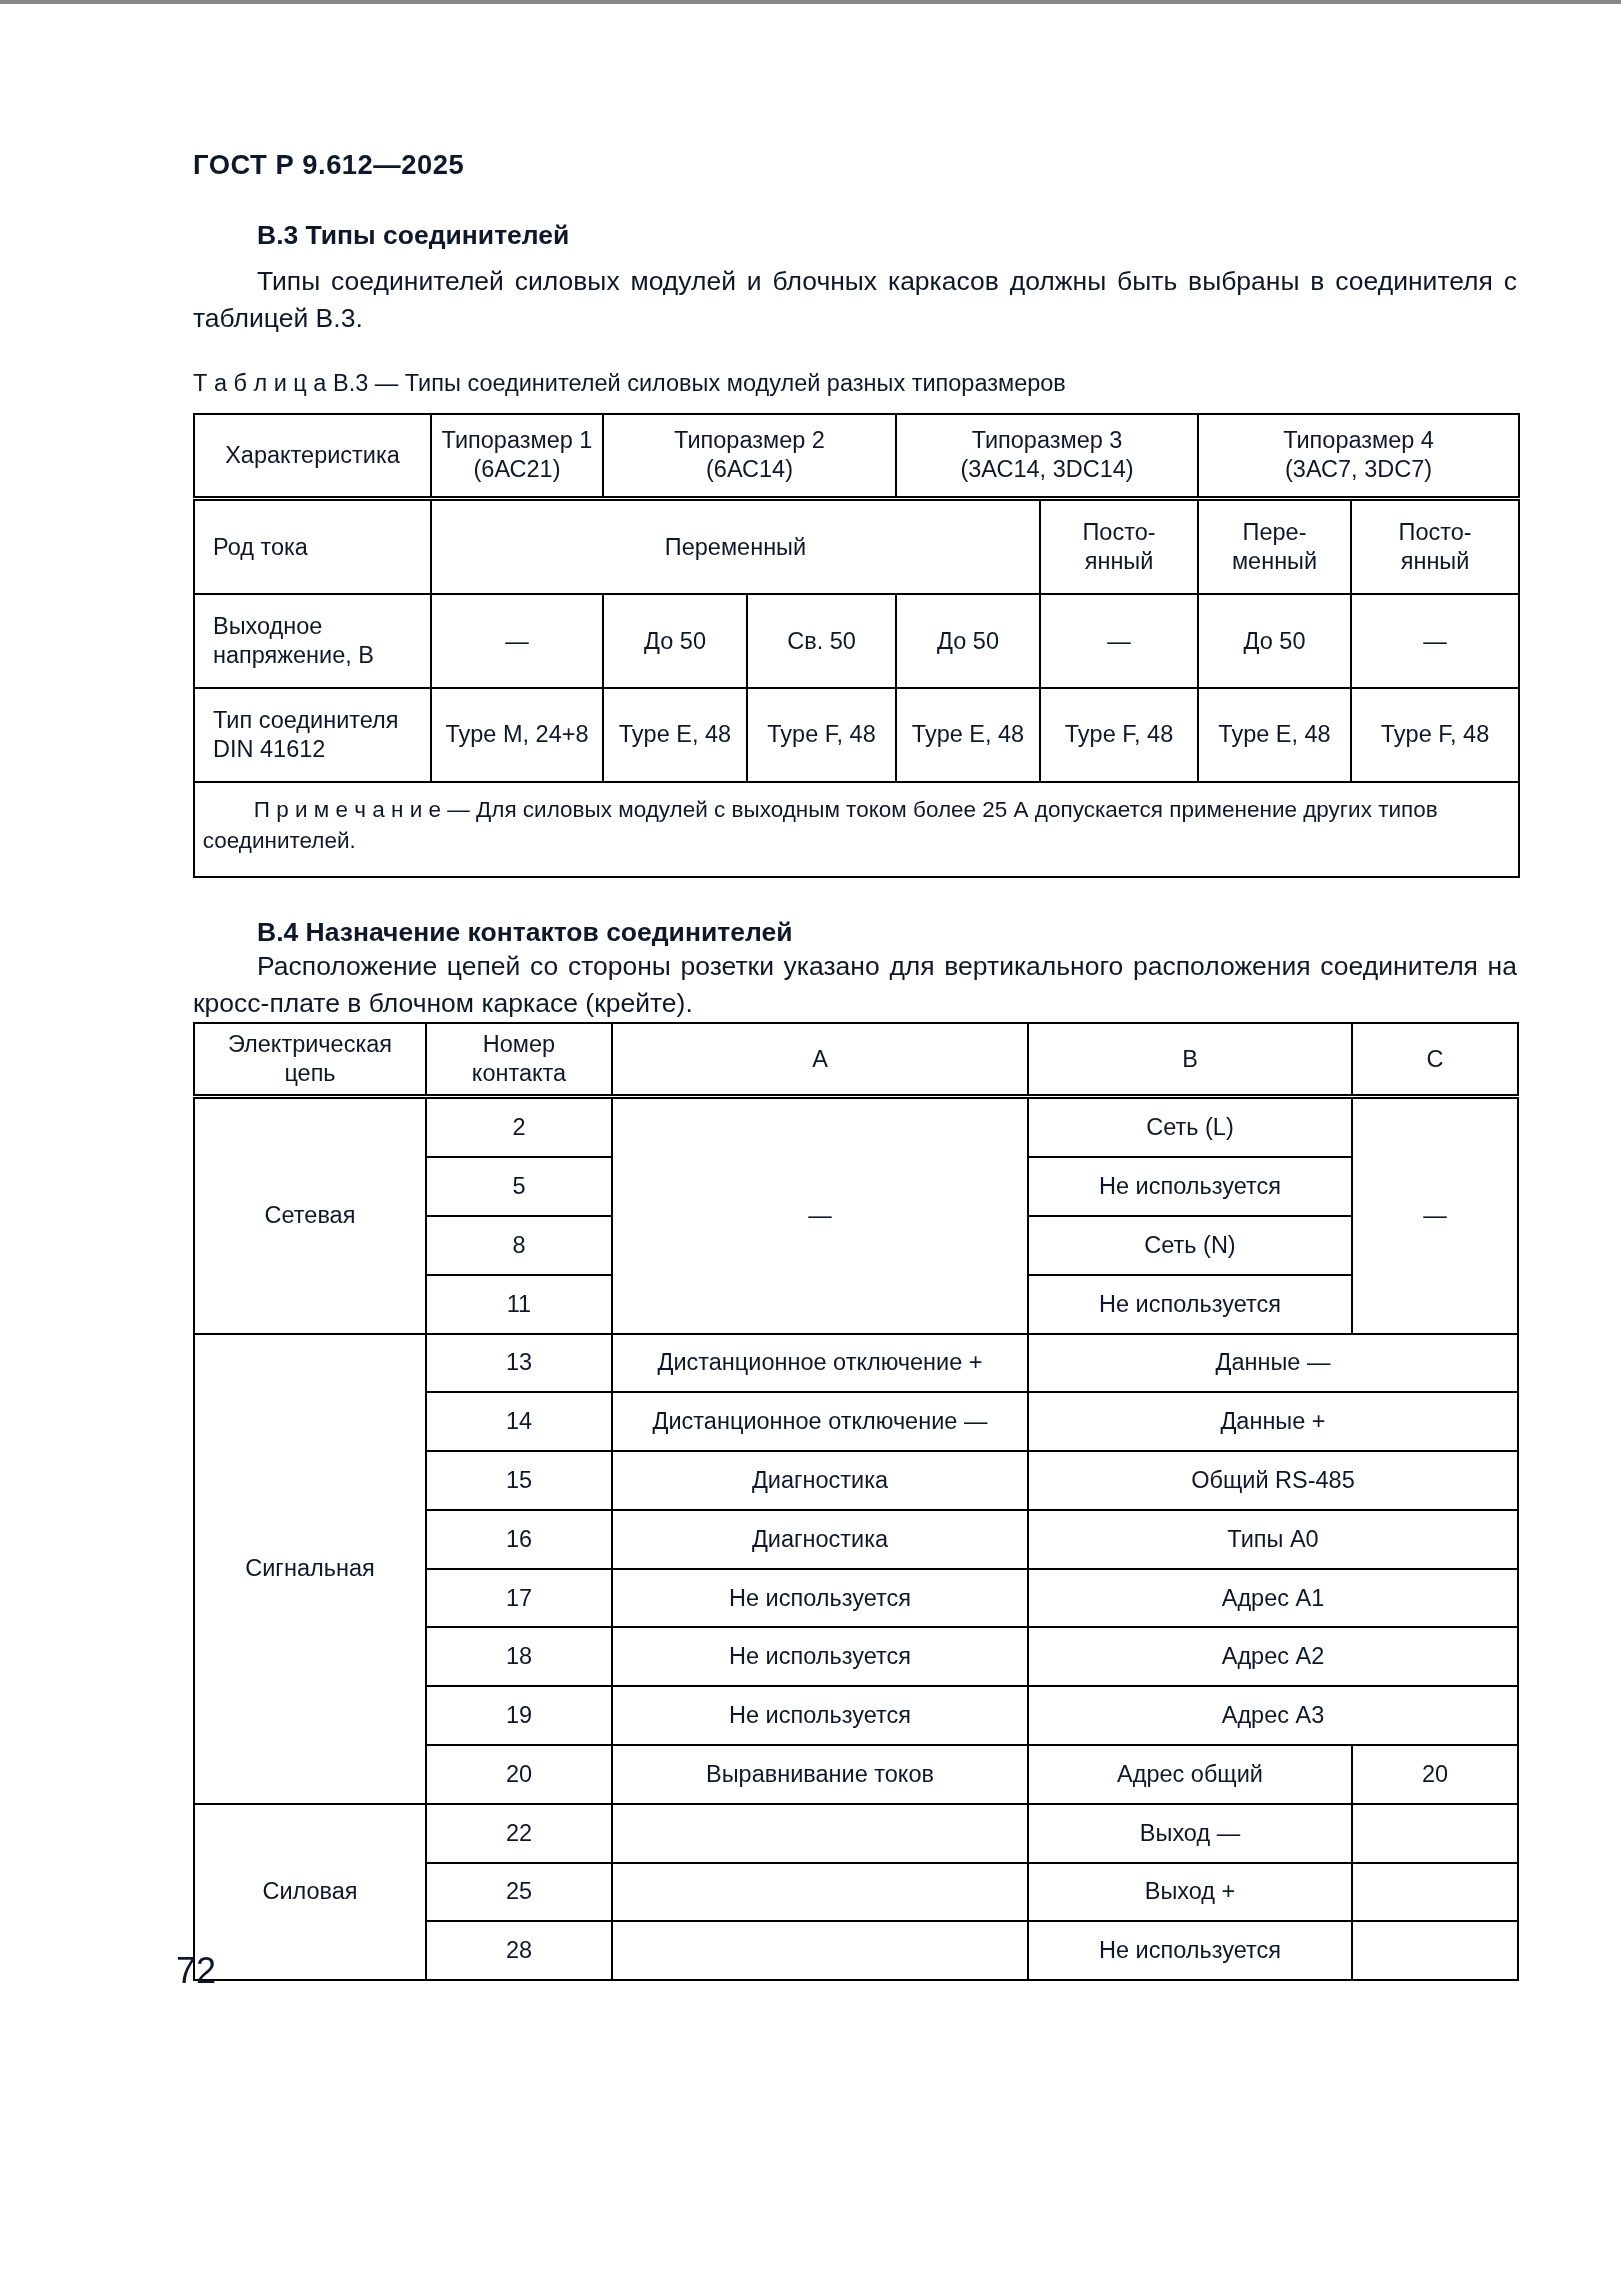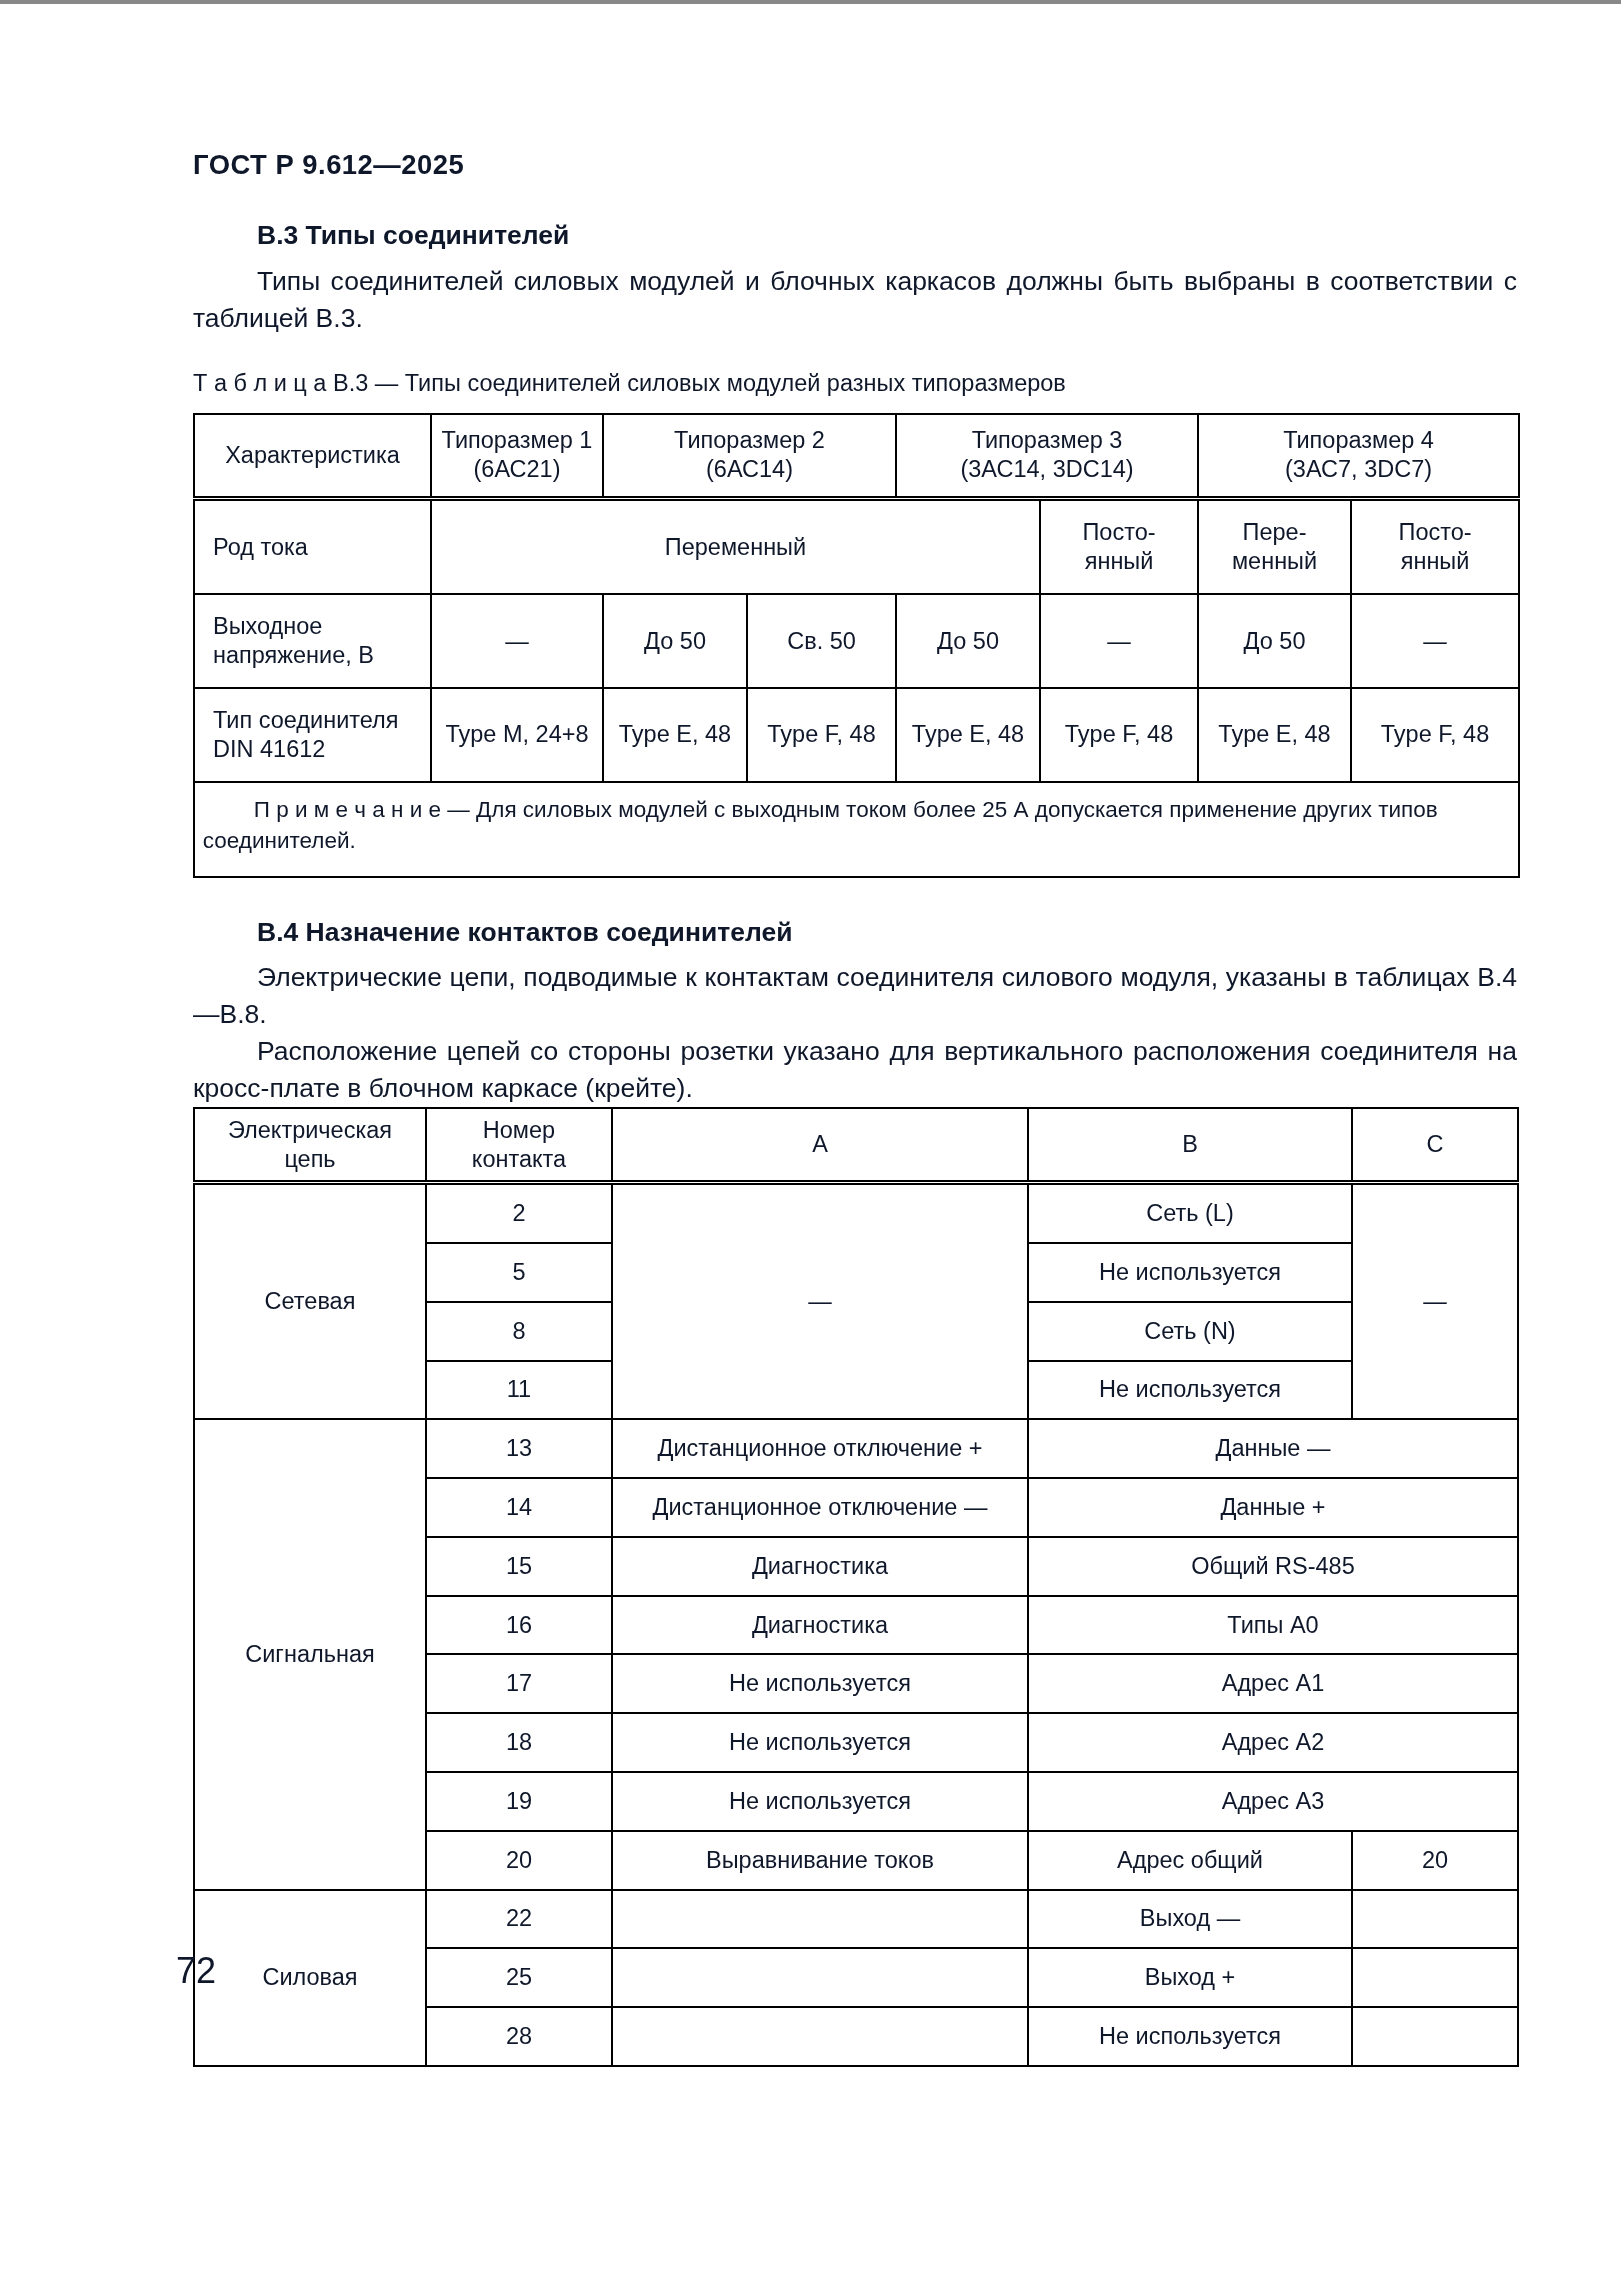--- a/index.html
+++ b/index.html
@@ -39,21 +39,21 @@
 </style>
 </head>
 <body>
 
 <div class="page">
   <div class="content">
 
     <div class="doc-header">ГОСТ Р 9.612—2025</div>
 
     <div class="sec-heading">В.3 Типы соединителей</div>
-    <p class="body-text">Типы соединителей силовых модулей и блочных каркасов должны быть выбраны в соответствии с таблицей В.3.</p>
+    <p class="body-text">Типы соединителей силовых модулей и блочных каркасов должны быть выбраны в соединителя с таблицей В.3.</p>
 
     <div class="tbl-caption">Т а б л и ц а   В.3 — Типы соединителей силовых модулей разных типоразмеров</div>
 
     <table class="tbl-b3">
       <colgroup>
         <col style="width:237px">
           <col style="width:172px">
           <col style="width:144px">
           <col style="width:149px">
         <col style="width:144px">
@@ -107,21 +107,20 @@
           <td>Type E, 48</td>
           <td>Type F, 48</td>
         </tr>
         <tr class="note-row">
           <td colspan="8">П р и м е ч а н и е  —  Для силовых модулей с выходным током более 25 А допускается применение других типов соединителей.</td>
         </tr>
       </tbody>
     </table>
 
     <div class="sec-heading">В.4 Назначение контактов соединителей</div>
-    <p class="body-text">Электрические цепи, подводимые к контактам соединителя силового модуля, указаны в таблицах В.4—В.8.</p>
     <p class="body-text" style="margin-top:0;">Расположение цепей со стороны розетки указано для вертикального расположения соединителя на кросс-плате в блочном каркасе (крейте).</p>
 
 
     <table class="tbl-b4">
       <colgroup>
         <col style="width:232px">
           <col style="width:186px">
           <col style="width:416px">
           <col style="width:324px">
           <col style="width:166px">

